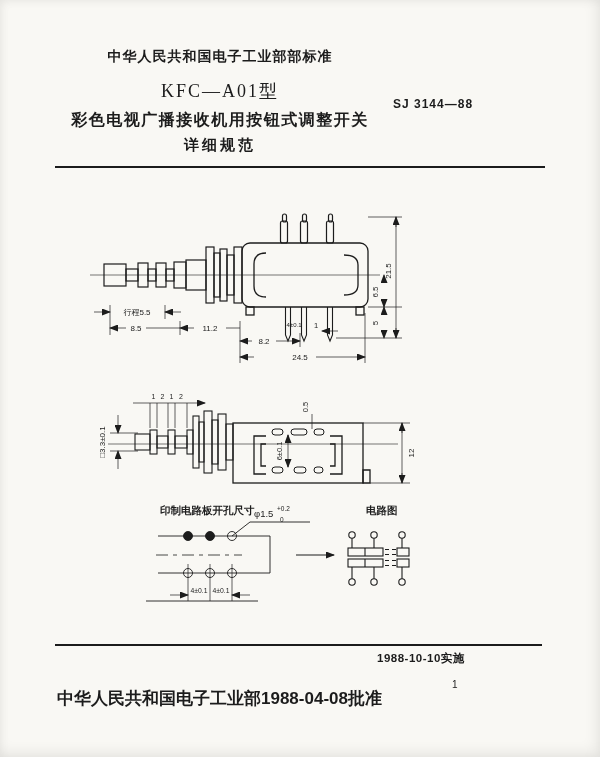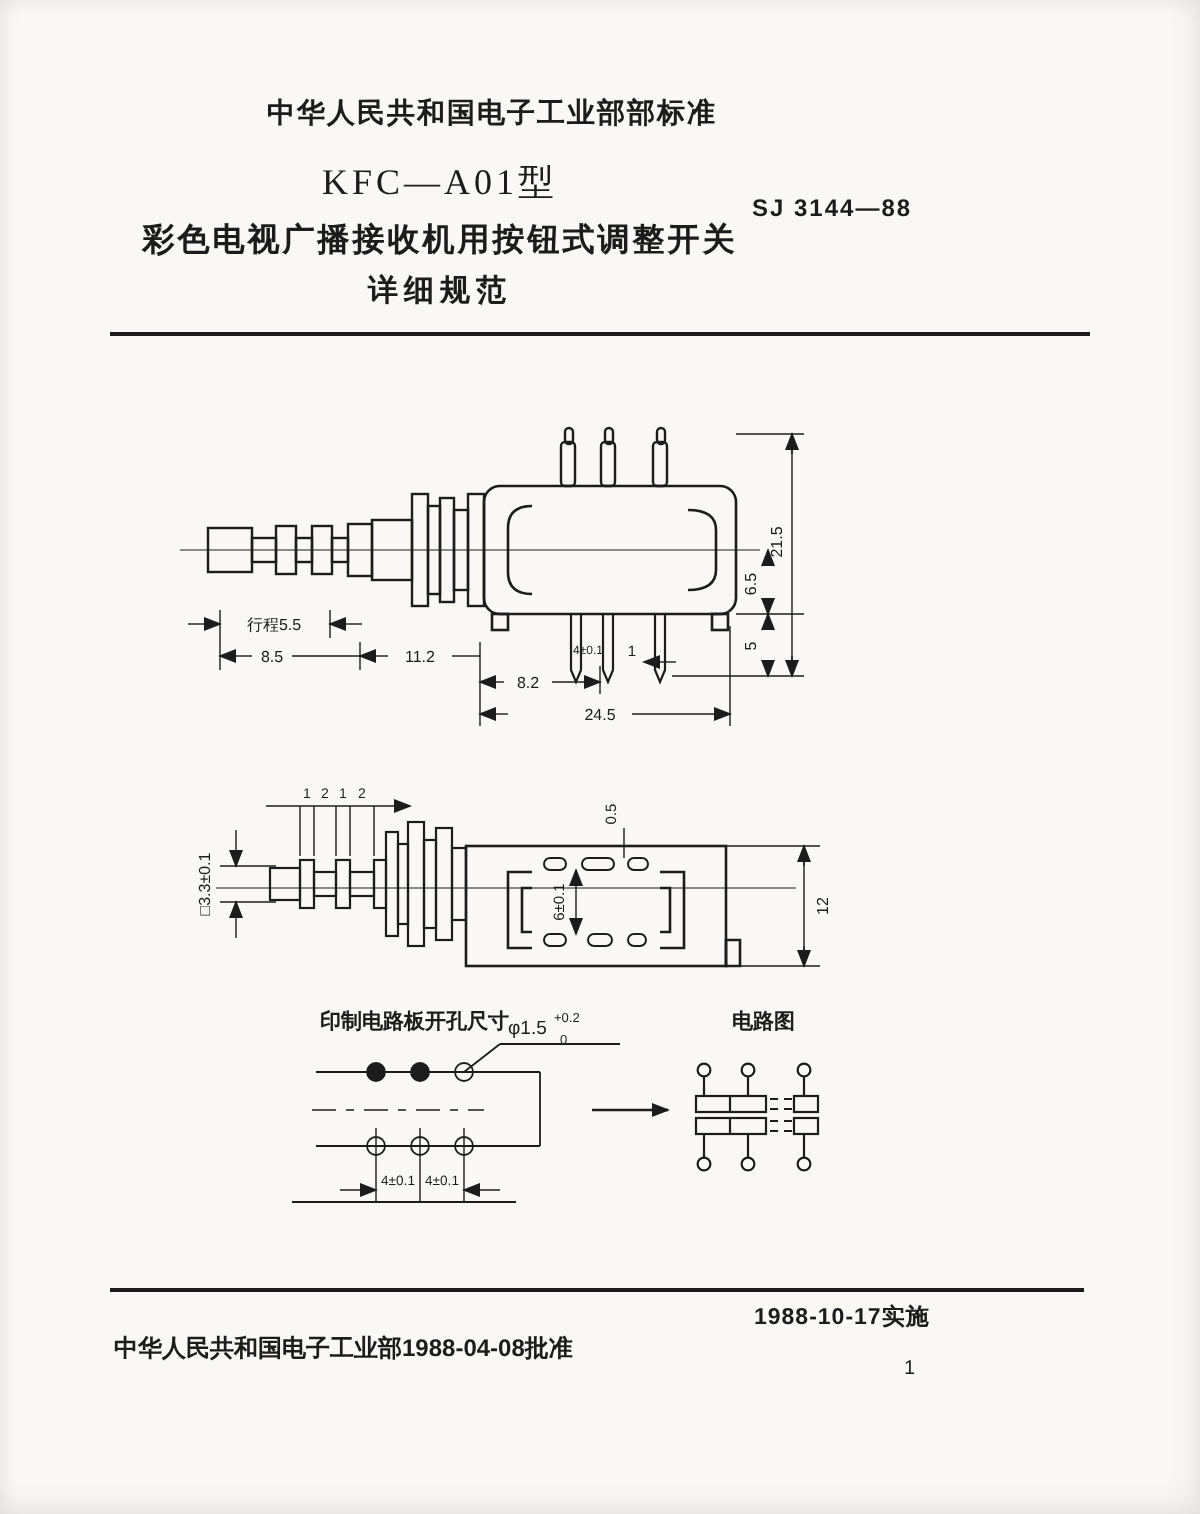--- a/index.html
+++ b/index.html
@@ -4,32 +4,32 @@
 <style>
   html,body{margin:0;padding:0;}
   body{background:#e9e8e4;font-family:"Liberation Sans",sans-serif;}
   .page{
     position:relative;width:600px;height:757px;margin:0 auto;
     background:#f9f8f4;color:#1c1c1c;overflow:hidden;
     box-shadow:inset -3px -4px 14px rgba(0,0,0,.08), inset 2px 2px 8px rgba(0,0,0,.04);
   }
   .abs{position:absolute;}
   .hdr-center{left:0;width:440px;text-align:center;}
-  .std-org{top:48px;font-size:14px;font-weight:bold;letter-spacing:1px;padding-left:26px;}
+  .std-org{top:48px;font-size:14px;font-weight:bold;letter-spacing:1px;}
   .model{top:79px;font-family:"Liberation Serif",serif;font-size:18px;letter-spacing:2px;text-align:center;}
-  .std-no{top:97px;left:376px;font-size:12px;font-weight:bold;letter-spacing:1px;}
+  .std-no{top:97px;left:393px;font-size:12px;font-weight:bold;letter-spacing:1px;}
   .title1{top:110px;font-size:16px;font-weight:bold;letter-spacing:1.5px;}
   .title2{top:136px;font-size:15px;font-weight:bold;letter-spacing:3px;}
   .rule{background:#1c1c1c;height:2px;}
   .rule1{top:166px;left:55px;width:490px;}
   .rule2{top:644px;left:55px;width:487px;height:2px;}
   .intro{top:175px;left:56px;width:490px;font-size:11.5px;line-height:18px;
          text-indent:2em;text-align:justify;}
   .note{top:624px;left:70px;font-size:10.5px;}
-  .footer-left{top:666px;left:57px;font-size:12px;font-weight:bold;}
+  .footer-left{top:687px;left:57px;font-size:17px;font-weight:bold;}
   .footer-right{top:651px;left:377px;font-size:11.5px;font-weight:bold;letter-spacing:.5px;}
   .pageno{top:679px;left:452px;font-size:10px;}
   svg{position:absolute;overflow:visible;}
   svg text{font-family:"Liberation Sans",sans-serif;fill:#1c1c1c;stroke:none;}
   .ln{stroke:#1c1c1c;fill:none;}
 </style>
 </head>
 <body>
 
 <div class="page">
@@ -287,16 +287,16 @@
       <circle cx="236" cy="84" r="3.2"></circle>
         <line x1="236" y1="69" x2="236" y2="80.8"></line>
       <circle cx="264" cy="84" r="3.2"></circle>
         <line x1="264" y1="69" x2="264" y2="80.8"></line>
     </g>
   </svg>
 
 
   <div class="abs rule rule2"></div>
   <div class="abs footer-left">中华人民共和国电子工业部1988-04-08批准</div>
-  <div class="abs footer-right">1988-10-17实施</div>
+  <div class="abs footer-right">1988-10-10实施</div>
   <div class="abs pageno">1</div>
 
 </div>
 
 </body></html>

